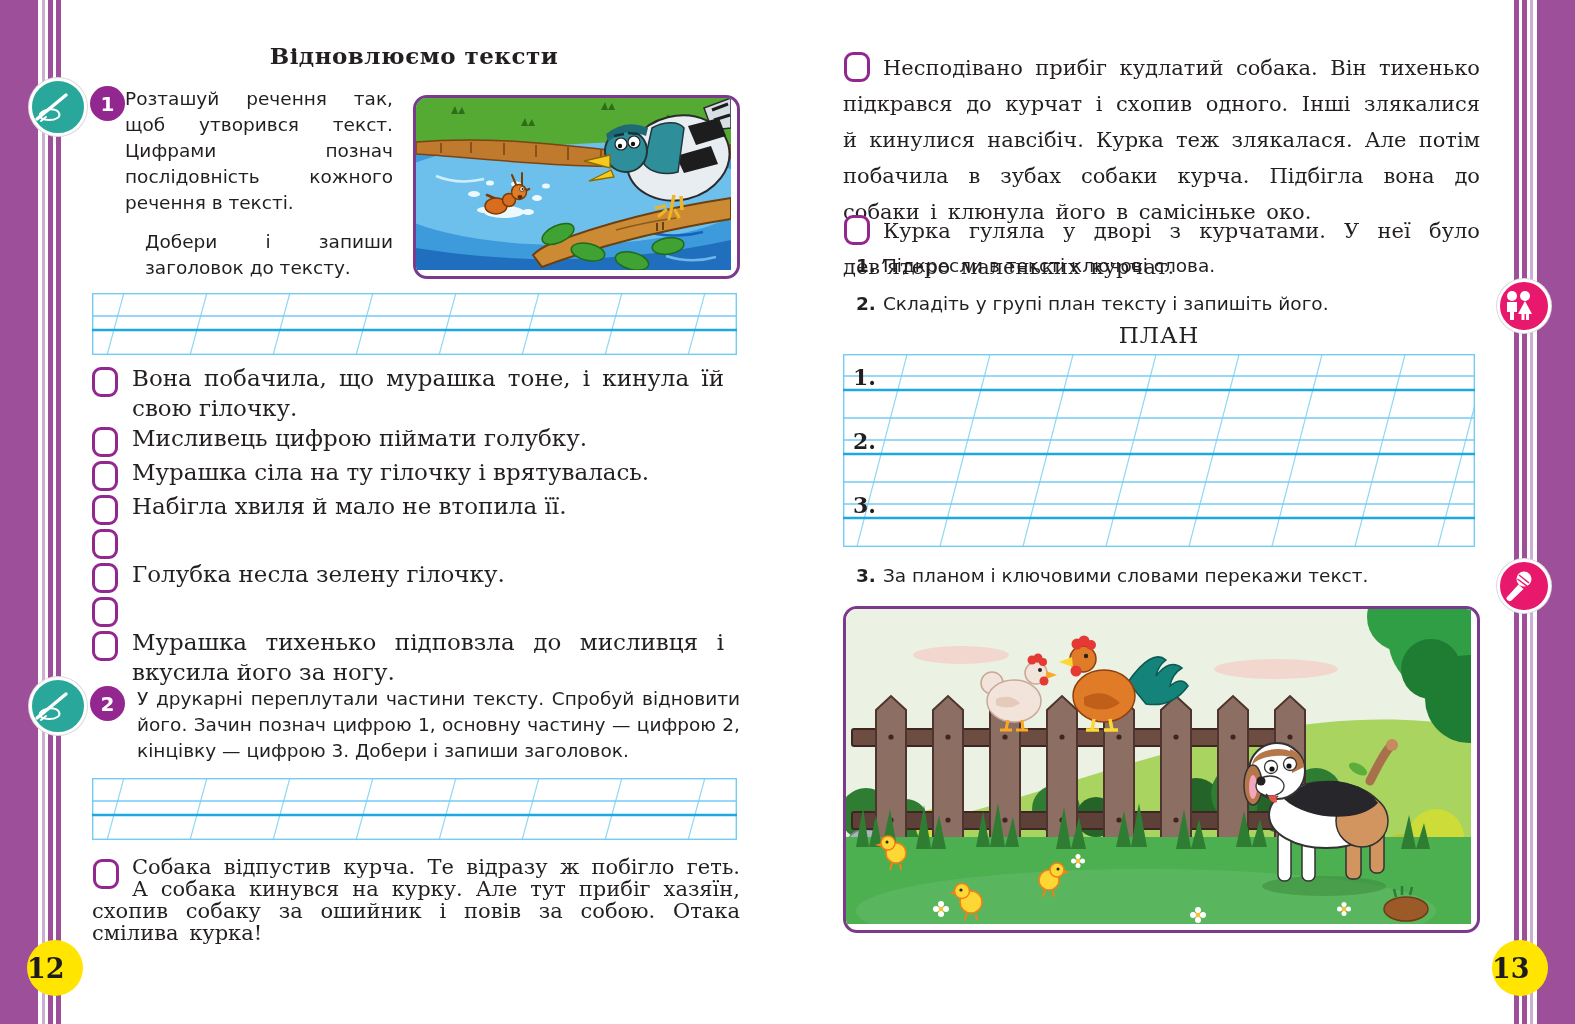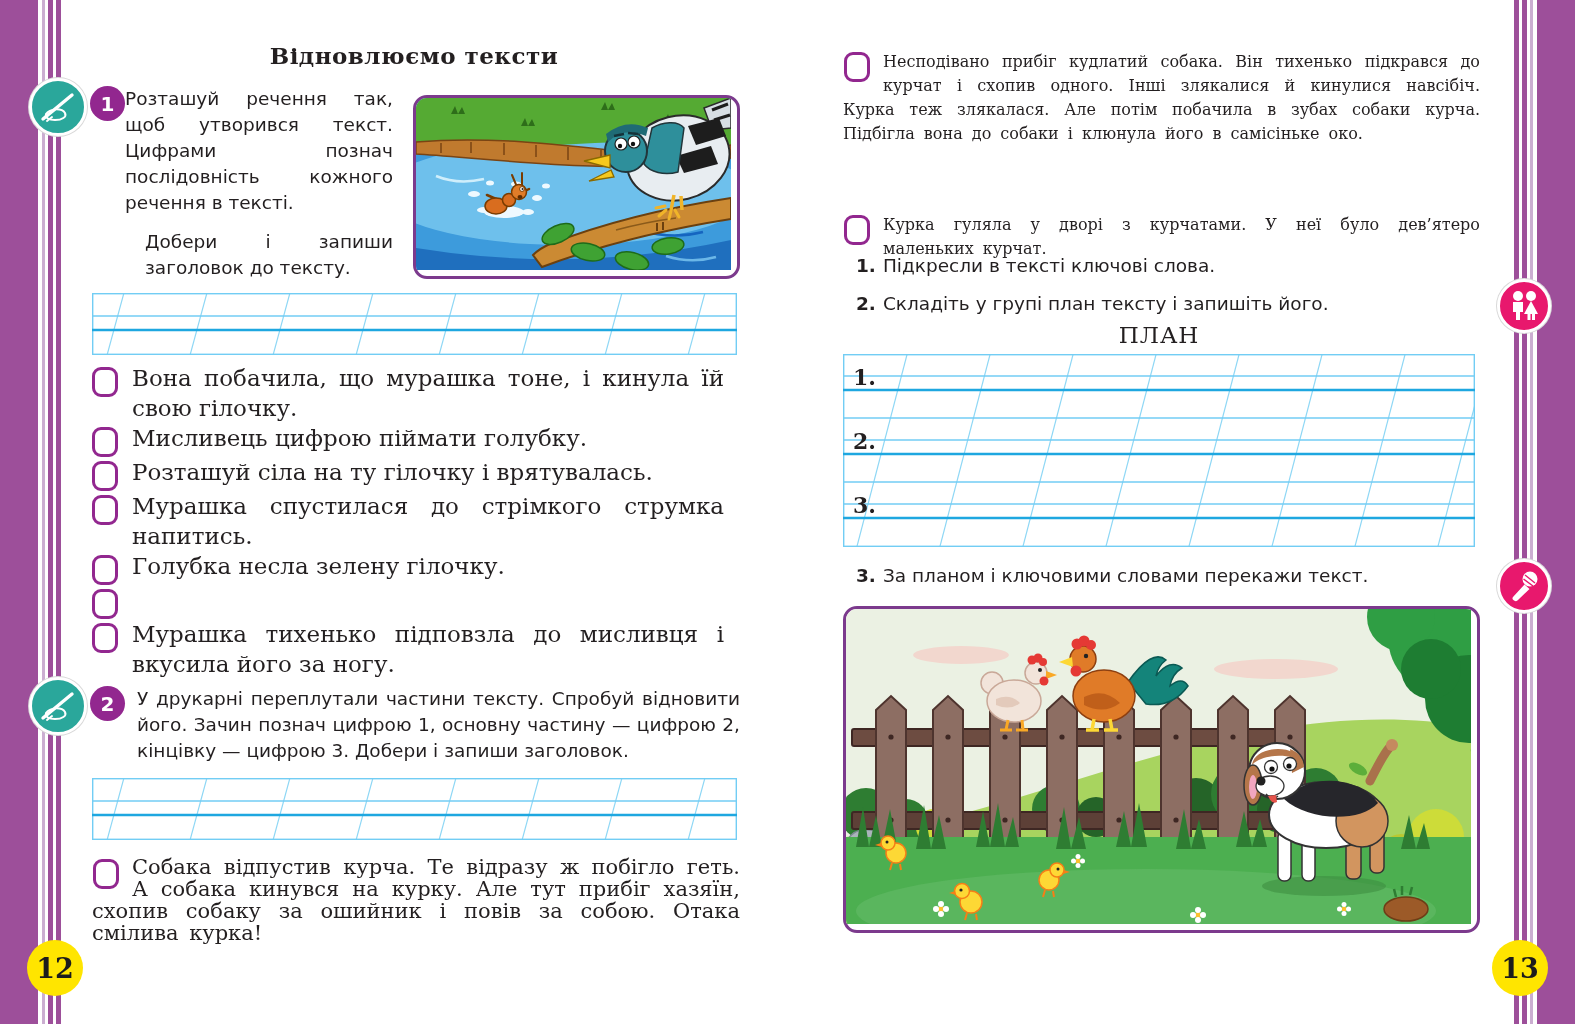--- a/index.html
+++ b/index.html
@@ -13,21 +13,21 @@
   .band{position:absolute;top:0;bottom:0;width:38px;background:#9d4f9a}
   .band.left{left:0}.band.right{left:1537px}
   .vstripe{position:absolute;top:0;bottom:0}
   .s-l1{left:42px;width:3px;background:#cbaed1}
   .s-l2{left:48px;width:5px;background:#9d4f9a}
   .s-l3{left:56px;width:5px;background:#9d4f9a}
   .s-r1{left:1530px;width:3px;background:#cbaed1}
   .s-r2{left:1522px;width:5px;background:#9d4f9a}
   .s-r3{left:1514px;width:5px;background:#9d4f9a}
 
-  .margin-badge{position:absolute;border-radius:50%;display:flex;align-items:center;justify-content:center;z-index:5}
+  .margin-badge{position:absolute;border-radius:50%;display:flex;align-items:center;z-index:5}
   .teal{width:52px;height:52px;background:#2aa79b;border:3px solid #fff;box-shadow:0 0 0 1px #d9d9d9}
   .pink{width:48px;height:48px;background:#e8186d;border:3px solid #fff;box-shadow:0 0 0 1px #d9d9d9}
   .pagenum{width:56px;height:56px;background:#ffe500;font-family:"DejaVu Serif",serif;font-weight:bold;font-size:27px;color:#1c1c1c}
 
   
   .page-title{font-weight:bold;font-size:23px;text-align:center;letter-spacing:.5px}
   .task{display:flex;align-items:flex-start}
   .tnum{flex:0 0 35px;width:35px;height:35px;border-radius:50%;background:#92278f;color:#fff;
         font-family:"DejaVu Sans",sans-serif;font-weight:bold;font-size:20px;
         display:flex;align-items:center;justify-content:center}
@@ -37,21 +37,21 @@
   .pondwrap{width:321px;height:178px;margin-left:auto;margin-top:9px}
   .farmwrap{width:631px;height:321px}
 
   .chkbox{display:inline-block;width:26px;height:30px;border:3px solid #92278f;border-radius:9px;background:#fff;box-sizing:border-box}
   .sentence{display:flex;align-items:flex-start;margin-bottom:1px}
   .sentence .chkbox{flex:0 0 26px;margin-top:3px}
   .sentence-text{margin-left:14px;font-size:23px;line-height:29.5px;text-align:justify;width:592px}
 
   .para{font-size:21px;line-height:22px;text-align:justify;word-spacing:4px}
   .para .chkbox{float:left;margin:3px 13px 0 1px}
-  .para-r{font-size:16px;line-height:24px;text-align:justify;word-spacing:4px}
+  .para-r{font-size:21px;line-height:36px;text-align:justify;word-spacing:4px}
   .para-r .chkbox{float:left;margin:2px 13px 0 1px}
 
   .subtask{font-family:"DejaVu Sans","Liberation Sans",sans-serif;font-size:18.5px}
   .subtask b{margin-right:7px}
   .plan-title{font-size:23px;text-align:center;letter-spacing:1px}
   .plan-label{position:absolute;left:10px;font-weight:bold;font-size:22px;line-height:24px}
 </style>
 </head>
 <body>
 
@@ -223,25 +223,28 @@
     <div class="sentence">
       <span class="chkbox"></span>
       <span class="sentence-text">Вона побачила, що мурашка тоне, і кинула їй свою гілочку.</span>
     </div>
     <div class="sentence">
       <span class="chkbox"></span>
       <span class="sentence-text">Мисливець цифрою піймати голубку.</span>
     </div>
     <div class="sentence">
       <span class="chkbox"></span>
-      <span class="sentence-text">Розташуй сіла на ту гілочку і врятувалась.</span>
-    </div>
-    <div class="sentence">
-      <span class="chkbox"></span>
-      <span class="sentence-text">Мурашка спустилася до стрімкого струмка напитись.</span>
+      <span class="sentence-text">Мурашка сіла на ту гілочку і врятувалась.</span>
+    </div>
+    <div class="sentence">
+      <span class="chkbox"></span>
+      <span class="sentence-text">Набігла хвиля й мало не втопила її.</span>
+    </div>
+    <div class="sentence">
+      <span class="chkbox"></span>
     </div>
     <div class="sentence">
       <span class="chkbox"></span>
       <span class="sentence-text">Голубка несла зелену гілочку.</span>
     </div>
     <div class="sentence">
       <span class="chkbox"></span>
     </div>
     <div class="sentence">
       <span class="chkbox"></span>

